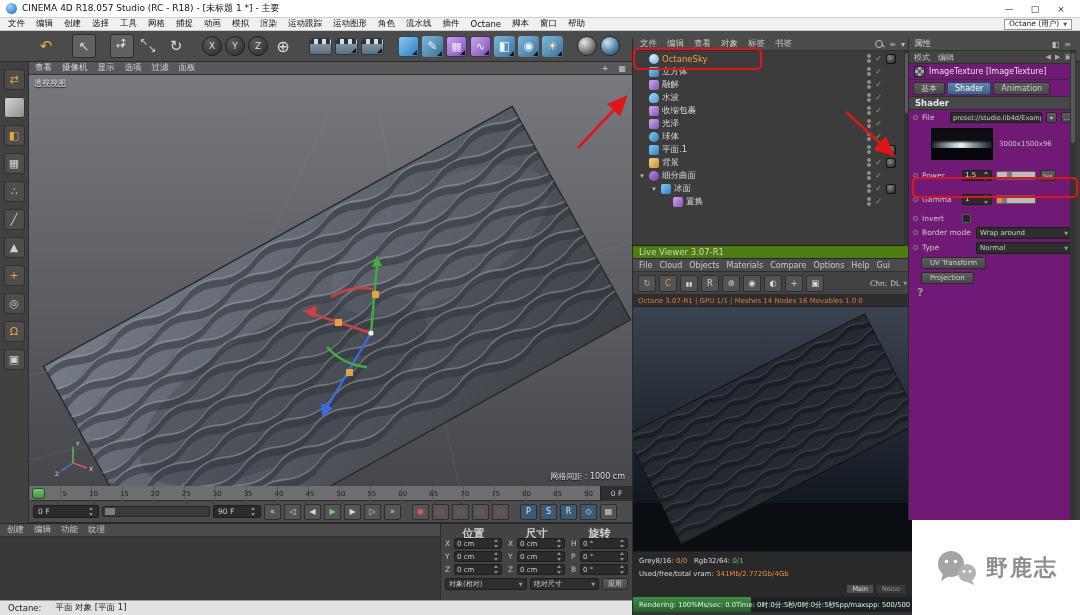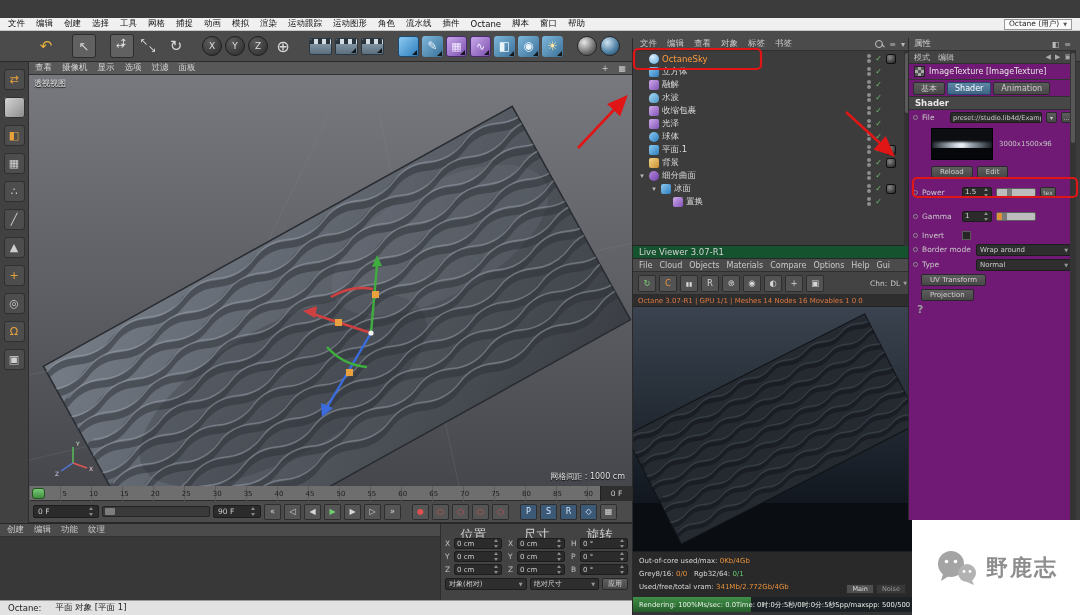--- a/index.html
+++ b/index.html
@@ -74,21 +74,21 @@
   .tbtn.green { color:#6fd06f; }
   .tbtn.red { color:#e05050; }
   .tbtn.blue { background:#3c5a78; color:#cfe4f7; }
 
   
   .matman { left:0; top:523px; width:440px; height:77px; background:#383838; border-top:1px solid #262626; }
   .panel-hdr { height:13px; background:#4b4b4b; border-bottom:1px solid #313131; display:flex; align-items:center; gap:10px; padding:0 7px; color:#c9c9c9; font-size:8.5px; }
   .coords { left:440px; top:523px; width:192px; height:77px; background:#434343; border-top:1px solid #262626; border-left:1px solid #2c2c2c; padding:2px 4px; }
   .coords-grid { display:flex; gap:6px; }
   .coord-col { flex:1; }
-  .coord-title { font-size:13px; color:#d0d0d0; text-align:center; height:11px; }
+  .coord-title { font-size:11px; color:#d0d0d0; text-align:center; height:11px;font-weight:bold; }
   .coord-row { display:flex; align-items:center; gap:2px; height:13px; }
   .coord-row label { width:7px; font-size:7.5px; color:#c0c0c0; }
   .cfield { flex:1; height:11px; background:#2b2b2b; border:1px solid #1d1d1d; border-radius:2px; color:#ccc; font-size:7px;
             display:flex; align-items:center; justify-content:space-between; padding:0 2px; }
   .fspin { width:5px; height:9px; position:relative; }
   .fspin::before { content:""; position:absolute; top:0; left:0; border-left:2.5px solid transparent; border-right:2.5px solid transparent; border-bottom:3px solid #8a8a8a; }
   .fspin::after { content:""; position:absolute; bottom:0; left:0; border-left:2.5px solid transparent; border-right:2.5px solid transparent; border-top:3px solid #8a8a8a; }
   .coord-bottom { display:flex; gap:3px; margin-top:2px; }
   .dd { height:12px; background:#2e2e2e; border:1px solid #1d1d1d; border-radius:2px; color:#ccc; font-size:7px;
         display:flex; align-items:center; justify-content:space-between; padding:0 3px; gap:3px; }
@@ -120,21 +120,21 @@
   .odots { display:flex; flex-direction:column; gap:1px; }
   .odots i { width:4px; height:4px; border-radius:50%; background:#8d8d8d; }
   .ocheck { color:#6ec06e; font-size:8px; width:9px; text-align:center; }
   .otag { width:10px; height:10px; border-radius:2px; background:radial-gradient(circle at 35% 30%,#888,#1c1c1c); border:1px solid #111; }
   .otag.none { visibility:hidden; }
   .om-scroll { position:absolute; right:1px; top:0; width:7px; height:195px; background:#333; }
   .om-scroll i { position:absolute; top:2px; left:1px; width:5px; height:60px; background:#5b5b5b; border-radius:2px; }
 
   
   .lv { left:632px; top:246px; width:280px; height:369px; background:#353535; border-left:1px solid #2a2a2a; }
-  .lv-title { height:13px; background:#14532d; border-bottom:1px solid #282828; display:flex; align-items:center; padding:0 6px; color:#d2d2d2; font-size:8.5px; }
+  .lv-title { height:13px; background:#4d7c0f; border-bottom:1px solid #282828; display:flex; align-items:center; padding:0 6px; color:#d2d2d2; font-size:8.5px; }
   .lv-menus { height:13px; background:#4b4b4b; border-bottom:1px solid #303030; display:flex; align-items:center; gap:7px; padding:0 6px; color:#c9c9c9; font-size:8px; }
   .lv-tools { height:23px; background:#434343; border-bottom:1px solid #2c2c2c; display:flex; align-items:center; gap:3px; padding:0 5px; }
   .lv-ico { width:18px; height:17px; border-radius:2px; background:#535353; box-shadow:inset 0 0 0 1px #2e2e2e; color:#d5d5d5;
             display:flex; align-items:center; justify-content:center; font-size:8.5px; }
   .lv-ico.green { color:#7ed07e; }
   .lv-ico.orange { color:#e8913c; }
   .lv-chn { margin-left:auto; display:flex; align-items:center; gap:3px; color:#c9c9c9; font-size:7.5px; }
   .lv-status { height:12px; background:#2e2e2e; border-bottom:1px solid #222; display:flex; align-items:center; padding:0 5px;
                color:#e07840; font-size:7px; white-space:nowrap; overflow:hidden; }
   .lv-render { position:relative; width:280px; height:244px; overflow:hidden; }
@@ -191,20 +191,27 @@
   .wm-text { color:#8d8d8d; font-size:22px; font-weight:bold; letter-spacing:2px; }
 
   
   .overlay { position:absolute; left:0; top:0; z-index:60; pointer-events:none; }
 </style>
 </head>
 <body>
 
 <div id="root">
 
+  <div class="abs titlebar">
+    <span class="app-ico"></span>
+    <span class="title">CINEMA 4D R18.057 Studio (RC - R18) - [未标题 1 *] - 主要</span>
+    <span class="win-btn">—</span>
+    <span class="win-btn">□</span>
+    <span class="win-btn">×</span>
+  </div>
 
   <div class="abs menubar">
     <span>文件</span>
     <span>编辑</span>
     <span>创建</span>
     <span>选择</span>
     <span>工具</span>
     <span>网格</span>
     <span>捕捉</span>
     <span>动画</span>
@@ -775,21 +782,20 @@
                 <use href="#wB" transform="translate(17,20)"></use>
               <use href="#wA" transform="translate(5,46)"></use>
                 <use href="#wB" transform="translate(5,72)"></use>
               <use href="#wA" transform="translate(13,98)"></use>
             </g>
           </g>
         </g>
       </svg>
     </div>
     <div class="lv-stats">
-      <div><span>Out-of-core used/max:</span> <span class="val-orange">0Kb/4Gb</span></div>
       <div><span>Grey8/16:</span> <span class="val-orange">0/0</span>&nbsp;&nbsp;
            <span>Rgb32/64:</span> <span class="val-green">0/1</span></div>
       <div><span>Used/free/total vram:</span> <span class="val-orange">341Mb/2.772Gb/4Gb</span></div>
       <div class="lv-tabs">
         <span class="lv-tab">Main</span>
         <span class="lv-tab off">Noise</span>
       </div>
     </div>
     <div class="lv-progress">
       <span>Rendering: 100%</span>
@@ -829,24 +835,20 @@
     <div class="a-row" style="height:15px">
       <span class="adot"></span>
       <span class="a-lab short">File</span>
       <div class="a-file-val">preset://studio.lib4d/Exampl</div>
       <span class="mini-btn">▾</span>
       <span class="mini-btn">…</span>
     </div>
     <div class="a-thumb-row">
       <div class="a-thumb"></div>
       <span class="a-size">3000x1500x96</span>
-    </div>
-    <div class="a-btnrow">
-      <span class="btn wide-btn">Reload</span>
-      <span class="btn wide-btn">Edit</span>
     </div>
     <div class="a-row">
       <span class="adot"></span>
       <span class="a-lab" style="width:36px">Power</span>
       <div class="afield">
         <span>1.5</span>
           <span class="fspin"></span>
       </div>
       <div class="sl">
           <i></i>

